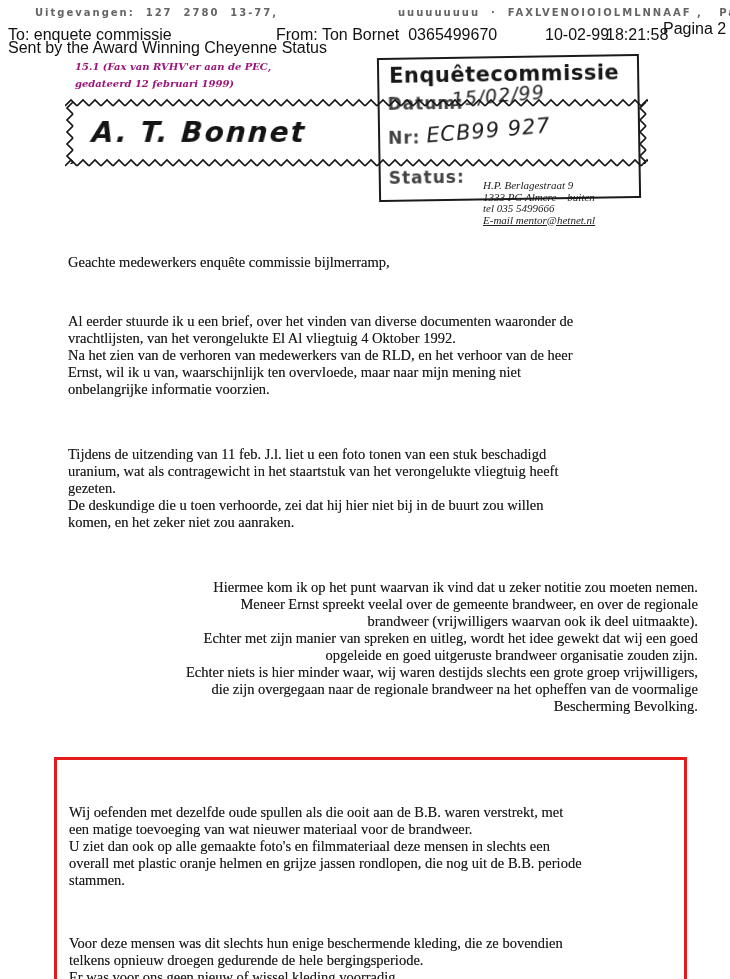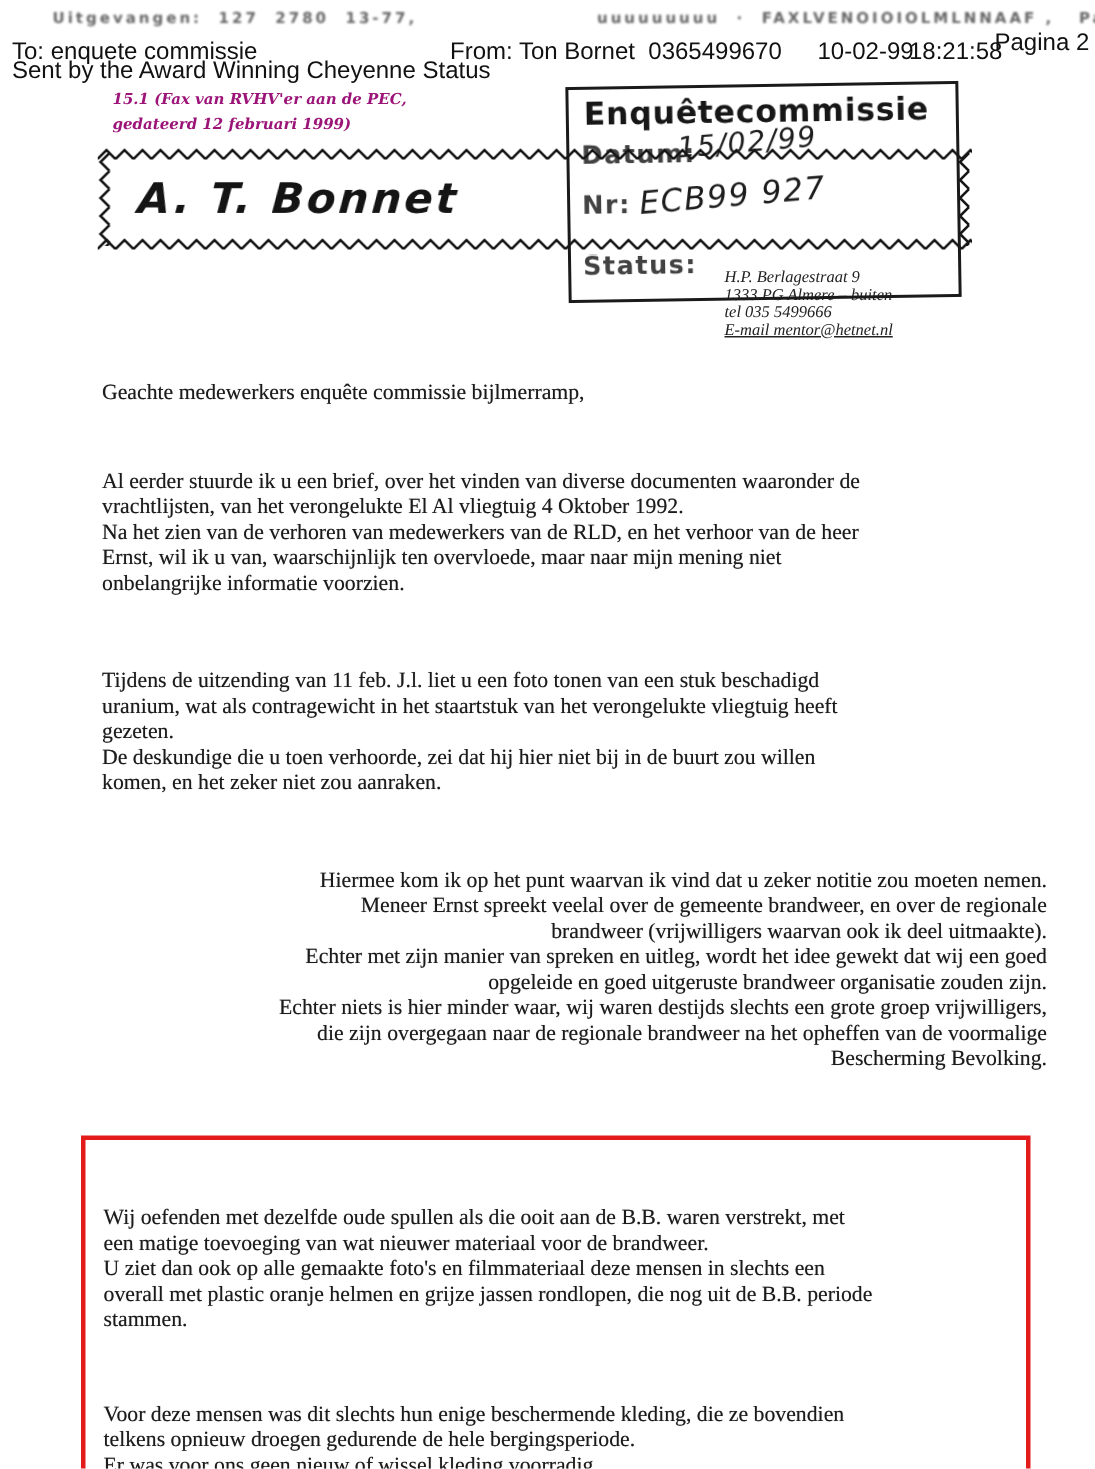--- a/index.html
+++ b/index.html
@@ -90,21 +90,21 @@
       <path d="M8 0 L2 6 L8 12" fill="none" stroke="#161616" stroke-width="1.7"></path>
     </pattern>
   </defs>
 </svg>
 
 <div class="abs garble" style="left:35px;top:7px;">Uitgevangen:  127  2780  13-77,</div>
 <div class="abs garble" style="left:398px;top:7px;">uuuuuuuuu  ·  FAXLVENOIOIOLMLNNAAF ,   Pagina 2</div>
 
 <div class="abs faxline" style="left:8px;top:26px;">To: enquete commissie</div>
 <div class="abs faxline" style="left:8px;top:39px;">Sent by the Award Winning Cheyenne Status</div>
-<div class="abs faxline" style="left:300px;top:26px;">From: Ton Bornet  0365499670</div>
+<div class="abs faxline" style="left:276px;top:26px;">From: Ton Bornet  0365499670</div>
 <div class="abs faxline" style="left:545px;top:26px;">10-02-99</div>
 <div class="abs faxline" style="left:606px;top:26px;">18:21:58</div>
 <div class="abs faxline" style="left:663px;top:20px;">Pagina 2 var</div>
 
 <div class="abs annotation" style="left:75px;top:58px;color:#9c1478;">15.1 (Fax van RVHV'er aan de PEC,
 gedateerd 12 februari 1999)</div>
 
 <div class="abs stamp">
   <div class="stamp-title">Enquêtecommissie</div>
   <div class="stamp-label" style="left:8px;top:34px;">Datum:</div>

